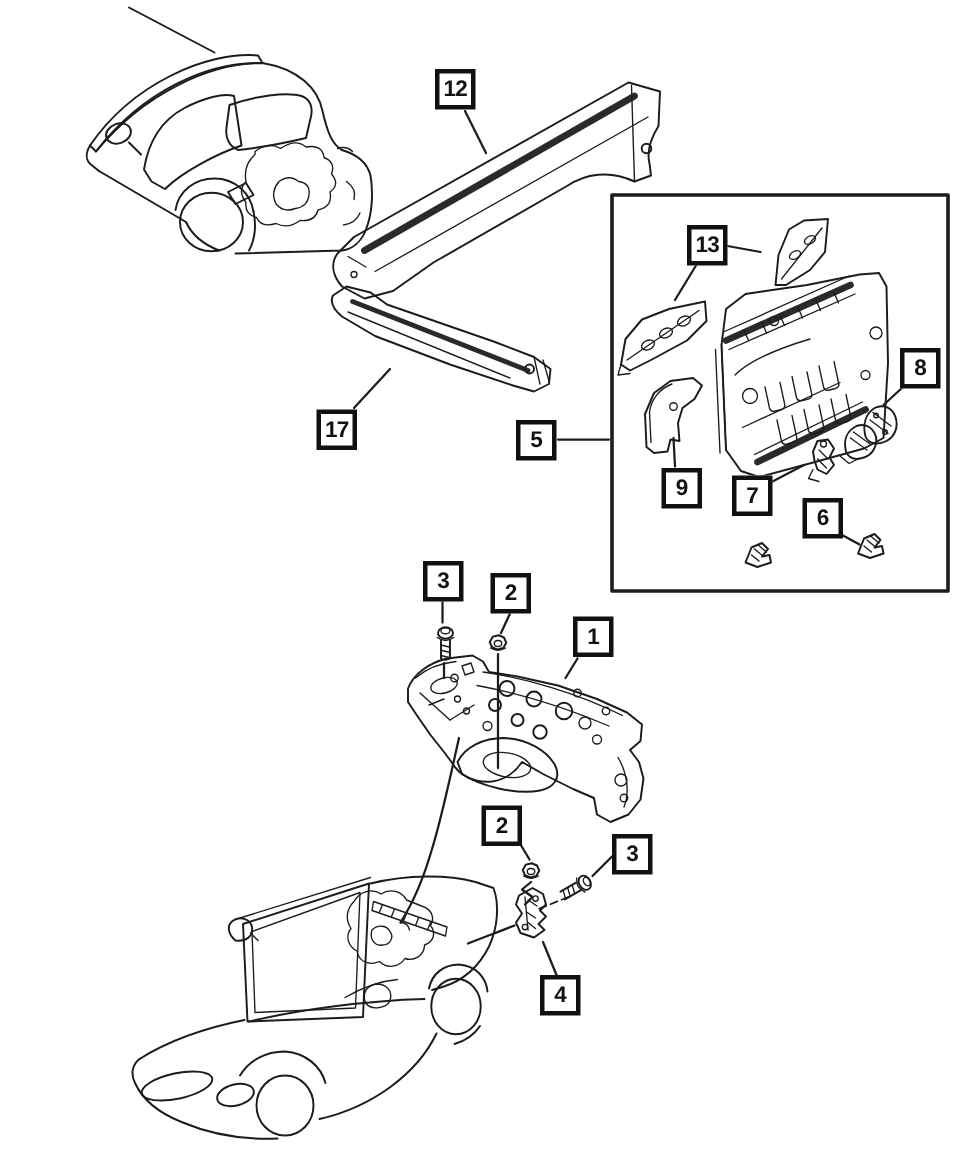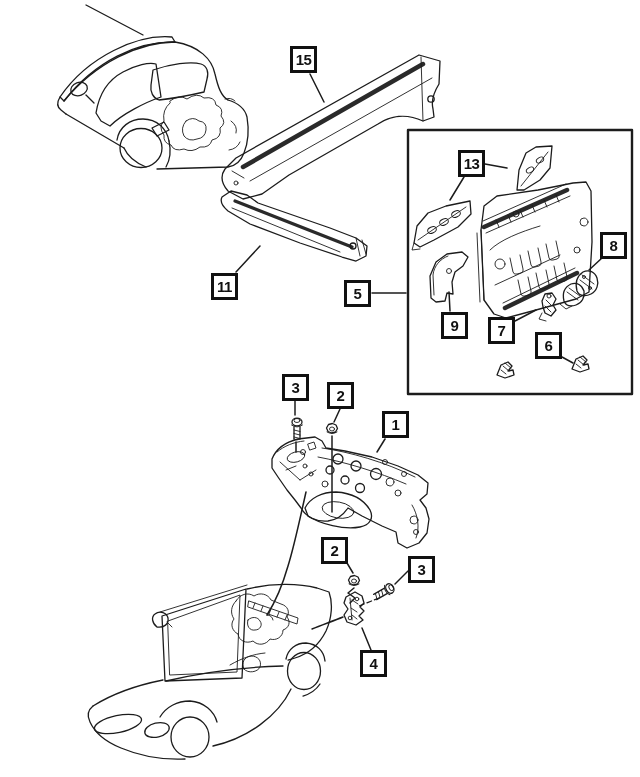--- a/index.html
+++ b/index.html
@@ -283,22 +283,22 @@
       <path class="leader" d="M347 563 L353 573"></path>
       <path class="leader" d="M354 588 L348 593 L355 598 L350 603"></path>
       <path class="leader" d="M408 571 L395 584"></path>
       <path class="dashline" d="M379 598 L359 606"></path>
       <path class="leader" d="M371 650 L362 628"></path>
       <path class="leader" d="M306 492 C 299 523 294 547 288 566 C 282 587 274 604 267 615"></path>
       <path class="leader" d="M312 629 C 322 625 333 621 343 617"></path>
     </g>
   </svg>
 
-  <div class="callout" style="left:290px;top:46px">15</div>
-  <div class="callout" style="left:211px;top:273px">11</div>
+  <div class="callout" style="left:290px;top:46px">12</div>
+  <div class="callout" style="left:211px;top:273px">17</div>
   <div class="callout" style="left:344px;top:280px">5</div>
   <div class="callout" style="left:458px;top:150px">13</div>
   <div class="callout" style="left:441px;top:312px">9</div>
   <div class="callout" style="left:488px;top:317px">7</div>
   <div class="callout" style="left:600px;top:232px">8</div>
   <div class="callout" style="left:535px;top:332px">6</div>
   <div class="callout" style="left:282px;top:374px">3</div>
   <div class="callout" style="left:327px;top:382px">2</div>
   <div class="callout" style="left:382px;top:411px">1</div>
   <div class="callout" style="left:321px;top:537px">2</div>

